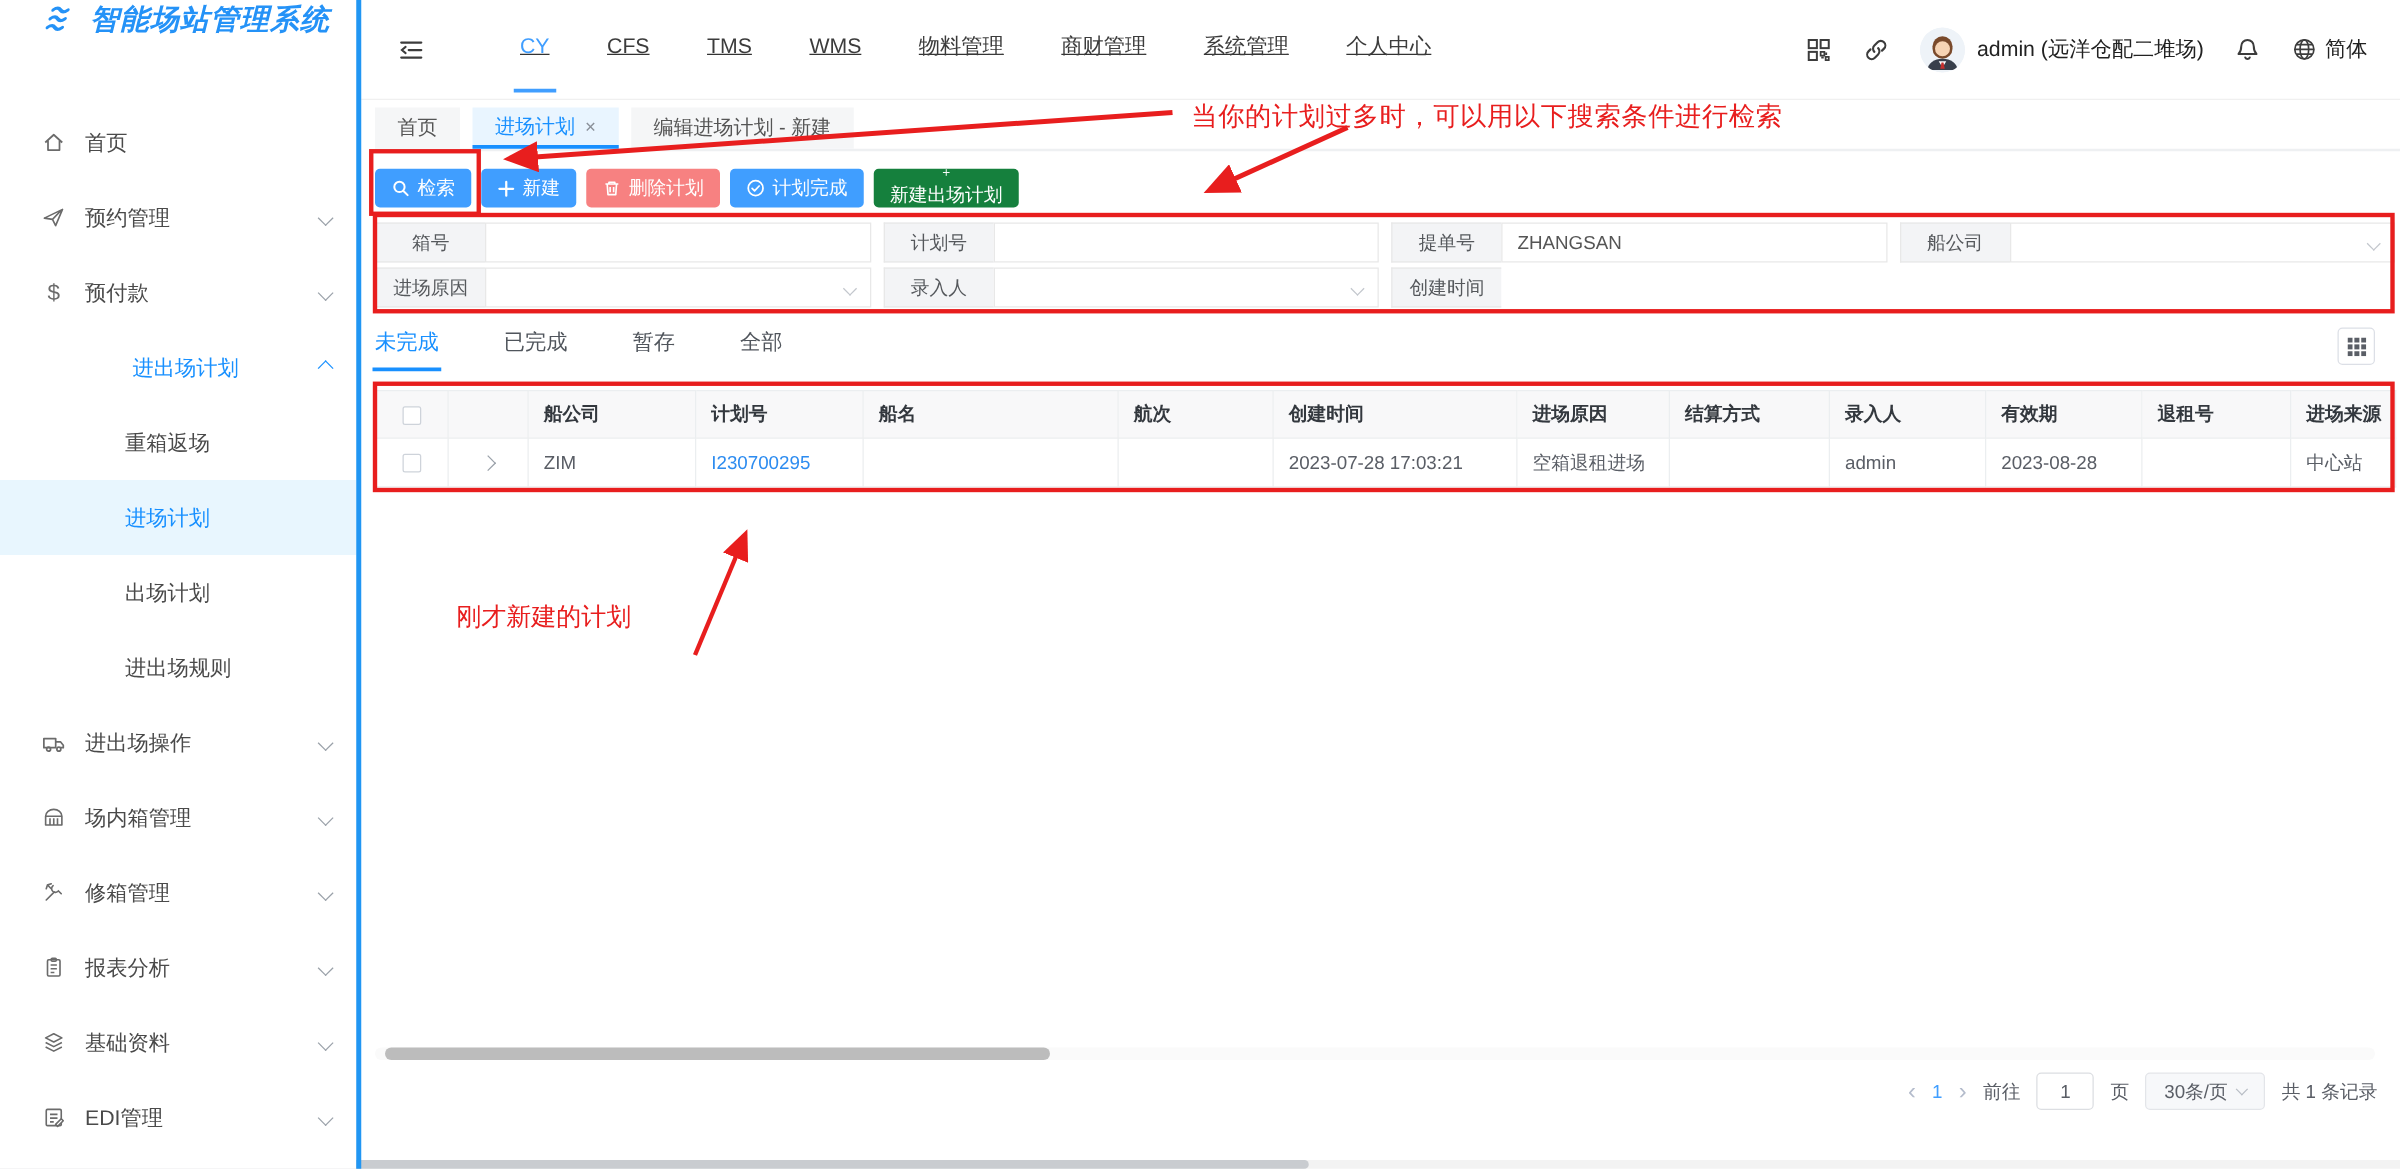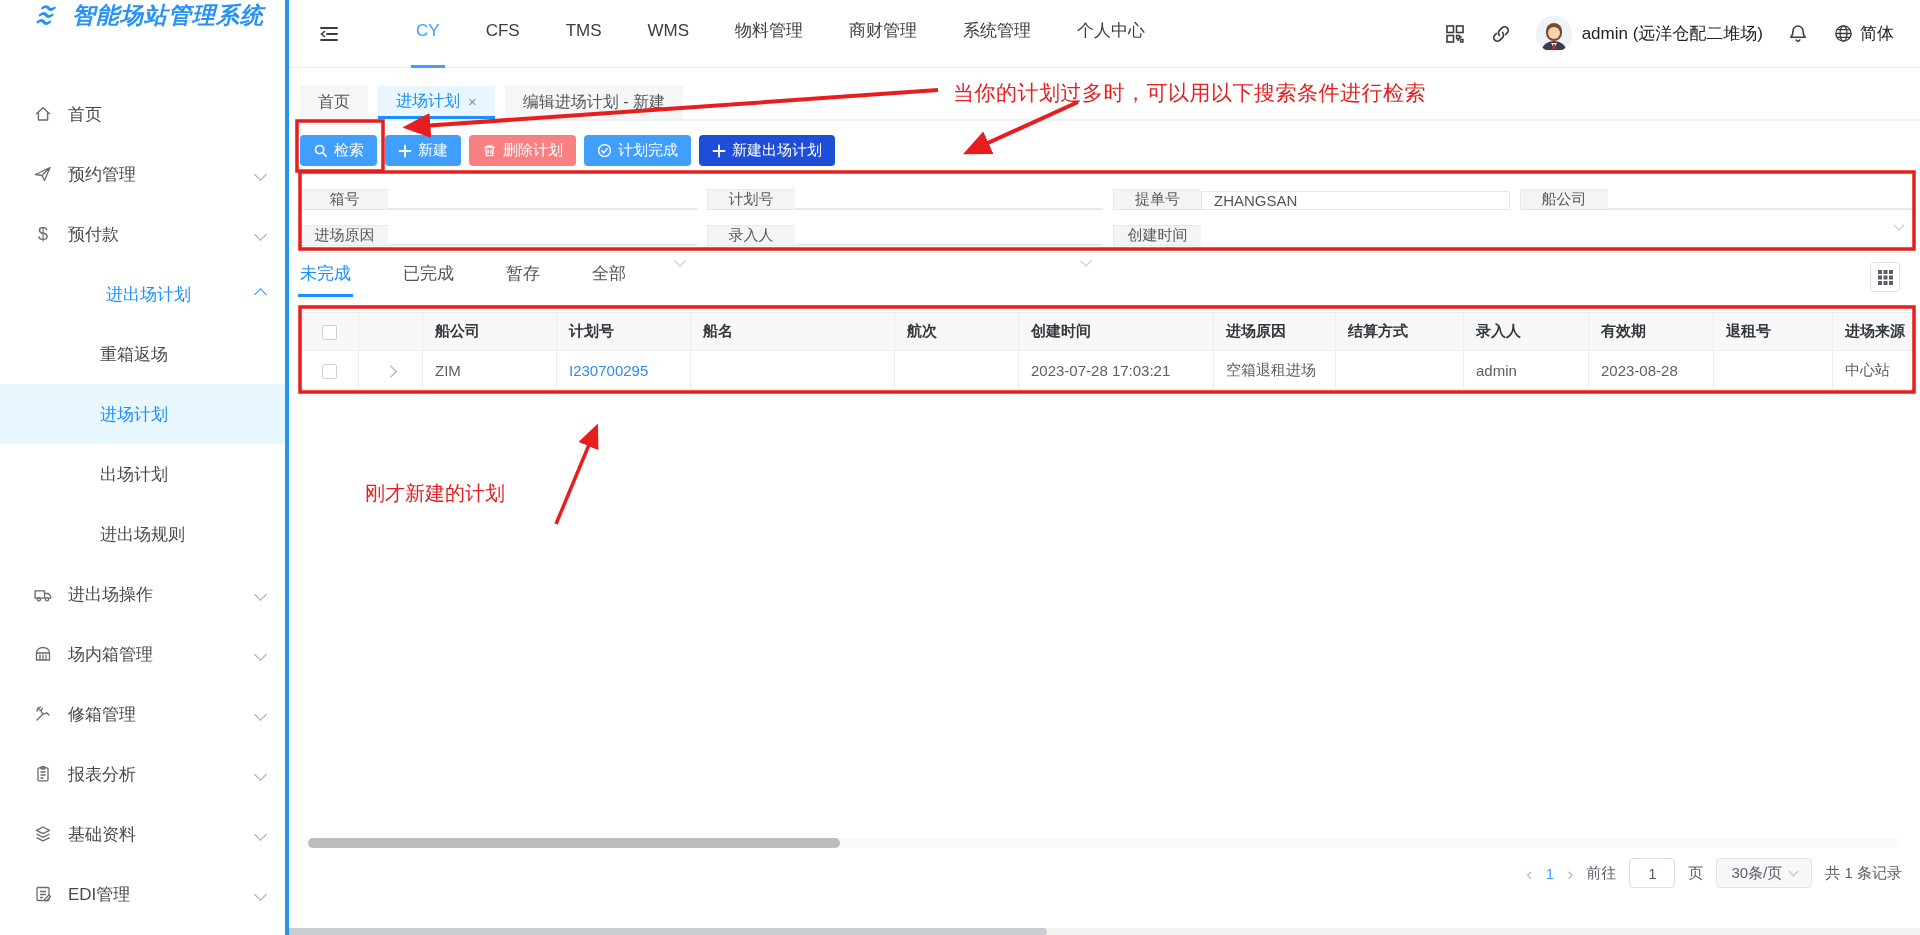--- a/index.html
+++ b/index.html
@@ -17,21 +17,21 @@
   .s-item.parent-active, .s-item.parent-active .s-icon { color:#1890ff;padding-left:46px; }
   .s-sub { height:60px; display:flex; align-items:center; padding-left:100px; font-size:17px; color:#4a4a4a; cursor:pointer; }
   .s-sub.active { background:#e8f6fe; color:#1890ff; }
   .chev { display:inline-block; width:9px; height:9px; border-right:1.6px solid #9aa1a9; border-bottom:1.6px solid #9aa1a9; transform:rotate(45deg); }
   .chev.up { transform:rotate(-135deg); border-color:#1890ff; }
   .chev.right { transform:rotate(-45deg); }
   .divider { position:absolute; left:285px; top:0; width:4px; height:935px; background:#2196f3; z-index:3; }
 
   
   .main { position:absolute; left:289px; top:0; right:0; height:935px; }
-  .topbar { height:68px; border-bottom:1px solid #f0f0f0; display:flex; align-items:center; position:relative; }
+  .topbar { height:80px; border-bottom:1px solid #f0f0f0; display:flex; align-items:center; position:relative;text-decoration:underline; }
   .collapse-btn { margin-left:28px; cursor:pointer; display:flex; }
   .nav-tabs { display:flex; margin-left:52px; }
   .nav-tab { position:relative; font-size:17px; color:#3c3c3c; padding:0 23px; height:80px; line-height:74px; cursor:pointer; }
   .nav-tab.active { color:#409eff; }
   .nav-tab.active::after { content:""; position:absolute; left:18px; right:18px; bottom:6px; height:3px; background:#409eff; }
   .top-right { position:absolute; right:26px; display:flex; align-items:center; gap:24px; }
   .user-wrap { display:flex; align-items:center; gap:10px; }
   .avatar { width:36px; height:36px; border-radius:50%; overflow:hidden; background:#eef3f8; }
   .user-name { font-size:17px; color:#222; }
   .lang-wrap { display:flex; align-items:center; gap:6px; font-size:17px; color:#222; }
@@ -41,25 +41,25 @@
   .pagetabs { position:absolute; top:86px; left:11px; right:0; height:35px; display:flex; gap:10px; border-bottom:2px solid #eef0f2; }
   .ptab { height:33px; padding:0 18px; display:flex; align-items:center; gap:8px; background:#f5f6f7; font-size:16px; color:#555; cursor:pointer; white-space:nowrap; }
   .ptab.active { background:#e9f5ff; color:#1890ff; border-bottom:3px solid #1890ff; }
   .ptab .close-x { font-size:15px; color:#8a9099; cursor:pointer; }
 
   
   .toolbar { position:absolute; top:135px; left:11px; display:flex; gap:8px; }
   .btn { height:31px; border:none; border-radius:4px; color:#fff; font-size:15px; display:inline-flex; align-items:center; gap:6px; padding:0 13px; cursor:pointer; font-family:inherit; }
   .btn.primary { background:#409eff; }
   .btn.danger  { background:#f78181; }
-  .btn.success { background:#1d4ed8; }
+  .btn.success { background:#15803d;flex-direction:column; }
 
   
   .filterbox { position:absolute; top:178px; left:11px; width:1616px; display:grid; grid-template-columns:repeat(4,1fr); column-gap:10px; row-gap:4px; }
-  .f-field { display:flex; height:32px; font-size:15px;align-items:flex-end; }
+  .f-field { display:flex; height:32px; font-size:15px; }
   .f-label { width:88px; background:#f3f4f6; border:1px solid #e8e8e8; border-right:none; display:flex; align-items:center; justify-content:center; color:#55585c; flex:none; }
   .f-ctrl { flex:1; border:1px solid #e8e8e8; background:#fff; display:flex; align-items:center; padding:0 12px; position:relative; color:#555; }
   .f-ctrl .v-arrow { position:absolute; right:12px; top:12px; width:8px; height:8px; border-right:1.5px solid #c3c7cd; border-bottom:1.5px solid #c3c7cd; transform:rotate(45deg); }
   .f-ctrl-group { flex:1; display:flex; gap:9px; }
   .f-ctrl-group .f-ctrl { flex:1; }
   .drange { justify-content:space-between; color:#c4c9d0; }
   .drange .ph { color:#c4c9d0; }
   .drange .sep { color:#9aa0a8; }
 
   

